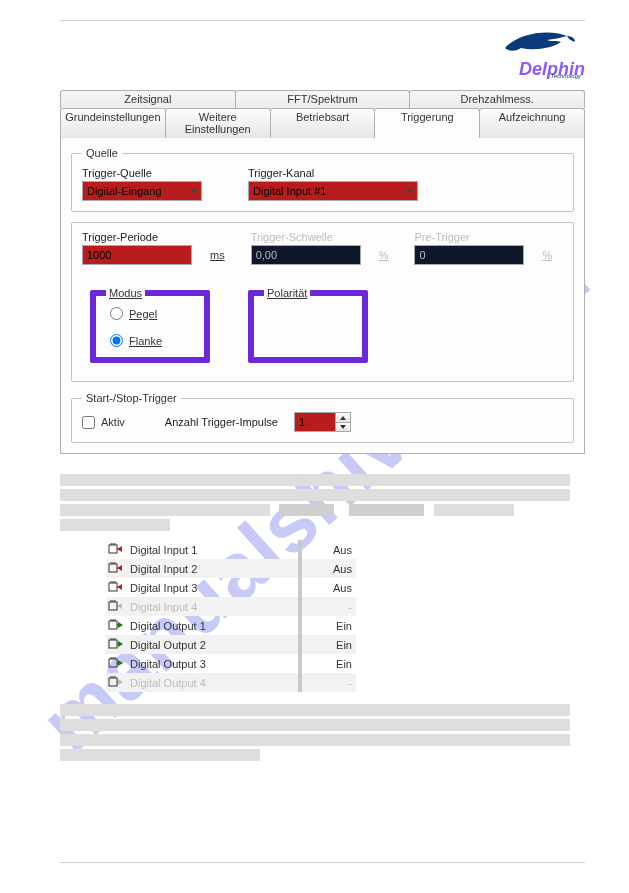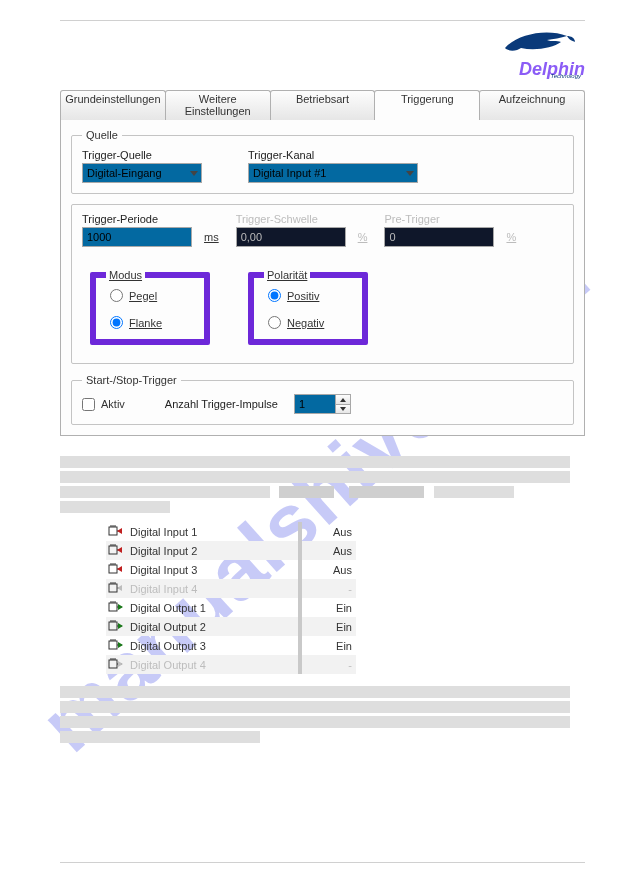--- a/index.html
+++ b/index.html
@@ -66,36 +66,36 @@
   }
   fieldset.group > legend { font-size:11px; padding:0 4px; color:#333;}
 
   .row { display:flex; align-items:flex-end; gap: 16px; }
   .col { display:flex; flex-direction:column; gap:2px; }
   .label { font-size:11px; color:#222; }
   .label.disabled, .unit.disabled { color:#bcbcbc;}
 
   .combo, .textbox, .spin {
     border:1px solid #a8a8a8;
-    background:#0369a1;
+    background:#b91c1c;
     height:20px;
     font: inherit;
     padding:1px 4px;
   }
   .combo { appearance:none; padding-right:16px; background-image: none;}
   .combo-wrap { position:relative; display:inline-block;}
   .combo-arrow {
     position:absolute; right:0; top:0; height:100%; width:16px;
     display:flex; align-items:center; justify-content:center;
     pointer-events:none;
   }
   .combo-arrow svg { width:8px; height:5px; fill:#444;}
   .textbox.disabled { background:#0f172a; color:#bbb; }
 
-  .unit { font-size:11px; margin-left:12px; color:#333;text-decoration:underline;}
+  .unit { font-size:11px; margin-left:18px; color:#333;text-decoration:underline;}
   fieldset.inner { border:6px solid #6d28d9; border-radius:2px; padding:6px 10px 10px; margin:8px;text-decoration:underline;}
   fieldset.inner > legend { font-size:11px; padding:0 3px;}
   .radios { display:flex; flex-direction:column; gap:14px; padding:2px 0 0 4px;}
   .radio-row { display:flex; align-items:center; gap:6px;}
   input[type=radio]{ margin:0;}
   input[type=checkbox]{ margin:0;}
 
   .chk-row { display:flex; align-items:center; gap:6px;}
   .spin-wrap { display:flex; align-items:center;}
   .spin { width:42px; text-align:left;}
@@ -159,20 +159,25 @@
                  M72 10 C 76 10, 80 12, 80 16 C 78 15, 74 14, 72 10 Z" fill="#0a3a7a"></path>
       </svg>
       <div class="logo-text">Delphin</div>
       <div class="logo-sub">Technology</div>
     </div>
   </div>
 
   <div class="cfg">
 
     <div class="tabs">
+      <div class="tab-row back">
+        <div class="tab">Zeitsignal</div>
+        <div class="tab">FFT/Spektrum</div>
+        <div class="tab">Drehzahlmess.</div>
+      </div>
       <div class="tab-row">
         <div class="tab">Grundeinstellungen</div>
         <div class="tab">Weitere Einstellungen</div>
         <div class="tab">Betriebsart</div>
         <div class="tab active">Triggerung</div>
         <div class="tab">Aufzeichnung</div>
       </div>
     </div>
 
     <div class="panel">
@@ -205,21 +210,21 @@
                     <path d="M0 0h8L4 5z"></path>
                   </svg>
                 </span>
             </span>
           </div>
         </div>
       </fieldset>
 
       <fieldset class="group">
 
-        <div class="row" style="gap:17px">
+        <div class="row" style="gap:26px">
           <div class="col">
             <span class="label">Trigger-Periode</span>
             <span style="display:flex; align-items:center;">
               <input class="textbox" style="width: 110px;" value="1000">
               <span class="unit">ms</span>
             </span>
           </div>
           <div class="col">
             <span class="label disabled">Trigger-Schwelle</span>
             <span style="display:flex; align-items:center;">
@@ -246,30 +251,20 @@
               </label>
               <label class="radio-row">
                 <input type="radio" name="modus" checked="" style="">
                 <span>Flanke</span>
               </label>
             </div>
           </fieldset>
 
           <fieldset class="inner" style="flex:0 0 120px">
             <legend>Polarität</legend>
-            <div class="radios">
-              <label class="radio-row">
-                <input type="radio" name="pol" checked="" style="">
-                <span>Positiv</span>
-              </label>
-              <label class="radio-row">
-                <input type="radio" name="pol" style="">
-                <span>Negativ</span>
-              </label>
-            </div>
           </fieldset>
         </div>
       </fieldset>
 
       <fieldset class="group" style="margin-bottom:0">
         <legend>Start-/Stop-Trigger</legend>
         <div class="row" style="align-items:center; gap:40px;">
           <label class="chk-row">
             <input type="checkbox" style="">
             <span>Aktiv</span>

